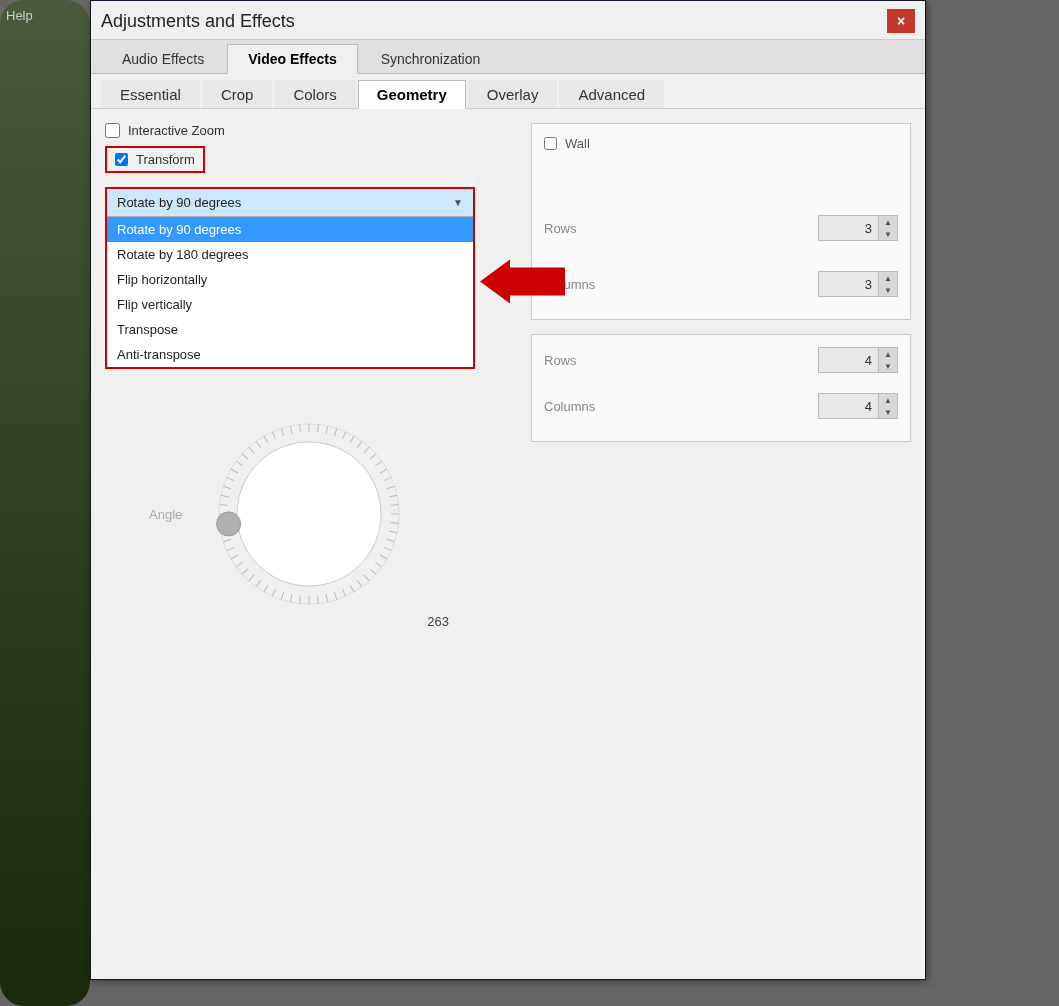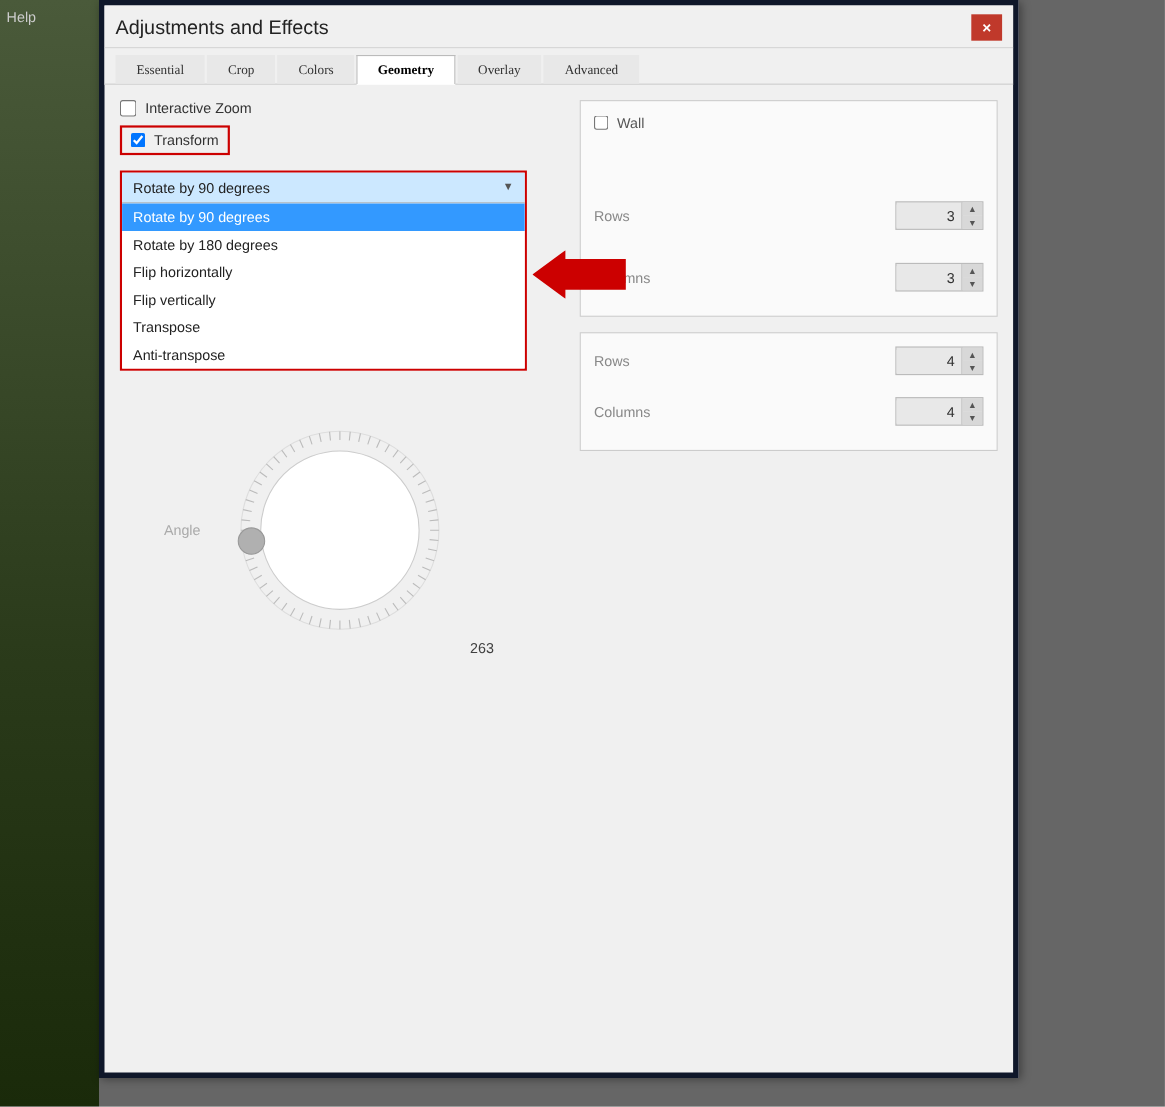--- a/index.html
+++ b/index.html
@@ -12,30 +12,31 @@
       justify-content: flex-start;
       min-height: 1006px;
       width: 1059px;
     }
     .bg-left {
       width: 90px;
       height: 1006px;
       background: linear-gradient(to bottom, #4a5a3a 0%, #3a4a2a 30%, #2a3a1a 60%, #1a2a0a 100%);
       position: relative;
       flex-shrink: 0;
+      border-radius: 24px;
     }
     .help-label {
       color: #ccc;
       font-size: 13px;
       padding: 8px 6px;
       font-weight: normal;
     }
     .dialog {
       background: #f0f0f0;
-      border: 5px solid #0f172a;
+      border: 1px solid #0f172a;
       width: 836px;
       min-height: 980px;
       position: relative;
       box-shadow: 2px 2px 8px rgba(0,0,0,0.4);
       margin-top: 0;
     }
     .title-bar {
       background: #f0f0f0;
       padding: 8px 10px 6px 10px;
       display: flex;
@@ -90,25 +91,24 @@
       display: flex;
       background: #f0f0f0;
       border-bottom: 1px solid #ccc;
       padding: 6px 10px 0 10px;
     }
     .sub-tab {
       padding: 5px 18px;
       cursor: pointer;
       border: 1px solid transparent;
       border-bottom: none;
-      font-size: 12px;
+      font-size: 15px;
       color: #333;
       background: #e8e8e8;
       margin-right: 2px;
-      font-family: Liberation Serif, serif;
     }
     .sub-tab.active {
       background: #ffffff;
       border: 1px solid #bbb;
       border-bottom: 1px solid #ffffff;
       color: #000;
       font-weight: bold;
       margin-bottom: -1px;
     }
     .content-area {
@@ -310,20 +310,25 @@
   <div class="help-label">Help</div>
 </div>
 
 <div class="dialog">
 
   <div class="title-bar">
     <span class="title-text">Adjustments and Effects</span>
     <button class="close-btn">×</button>
   </div>
 
+  <div class="main-tabs">
+    <div class="main-tab">Audio Effects</div>
+    <div class="main-tab active">Video Effects</div>
+    <div class="main-tab">Synchronization</div>
+  </div>
 
   <div class="sub-tabs">
     <div class="sub-tab">Essential</div>
     <div class="sub-tab">Crop</div>
     <div class="sub-tab">Colors</div>
     <div class="sub-tab active">Geometry</div>
     <div class="sub-tab">Overlay</div>
     <div class="sub-tab">Advanced</div>
   </div>
 

